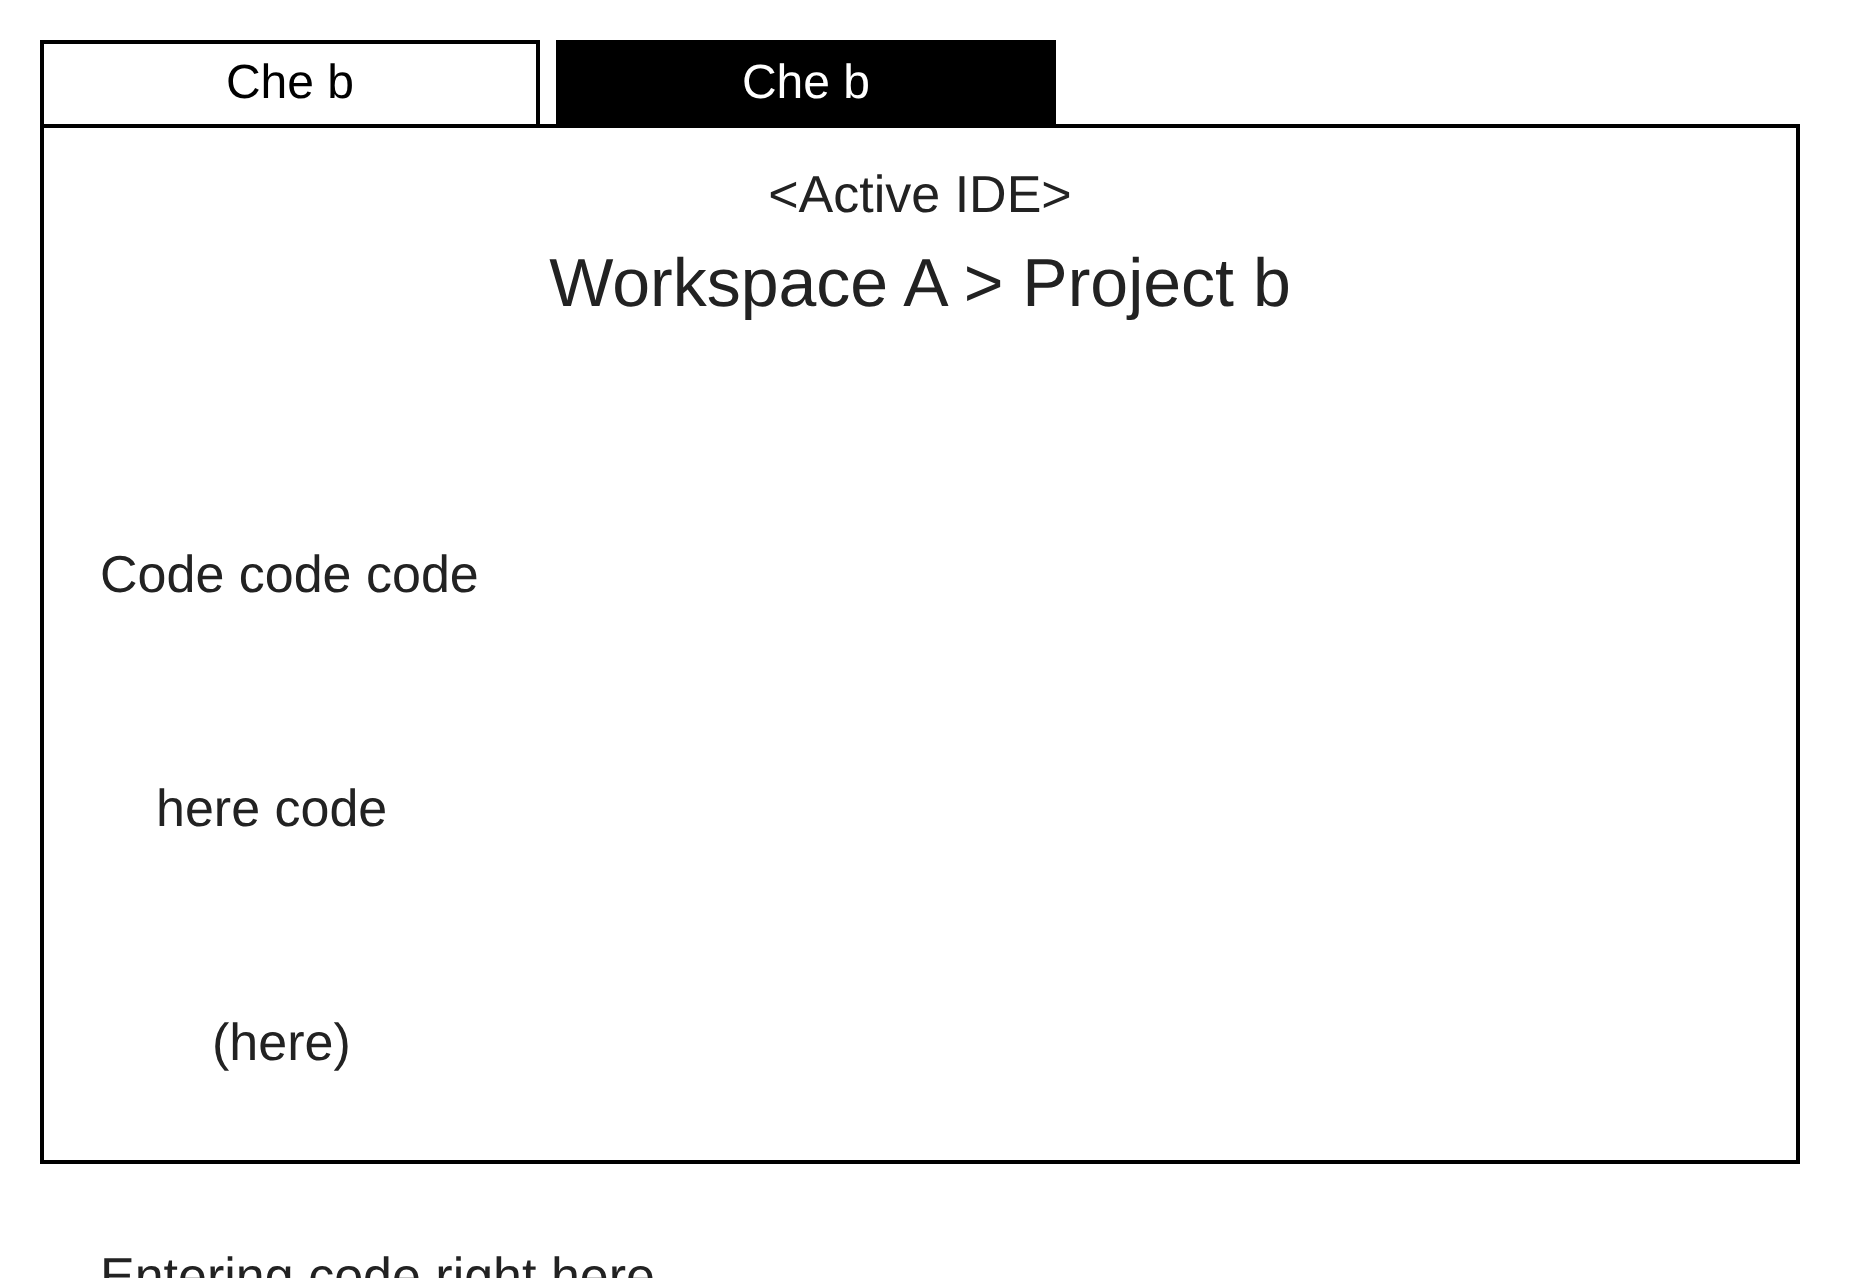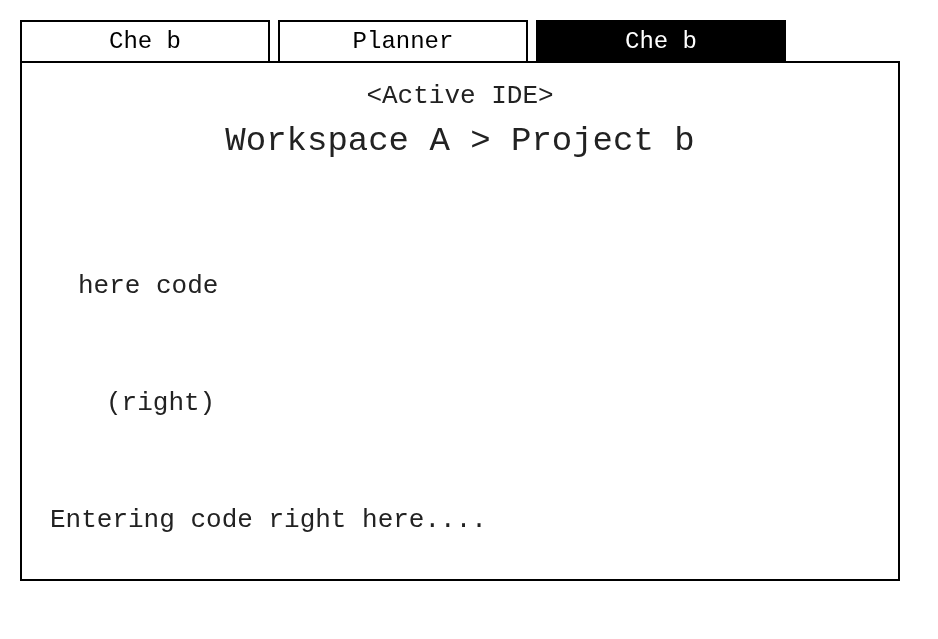--- a/index.html
+++ b/index.html
@@ -1,15 +1,15 @@
 <!DOCTYPE html>
 <html><head>
   <meta charset="utf-8">
   <style>
-    * { box-sizing: border-box; margin: 0; padding: 0; font-family: Liberation Mono, monospace; }
+    * { box-sizing: border-box; margin: 0; padding: 0; }
     body {
       font-family: "Segoe UI", Arial, sans-serif;
       background: #ffffff;
       width: 938px;
       height: 639px;
       padding: 20px;
       font-size: 24px;
       color: #222;
     }
     .window {
@@ -63,30 +63,30 @@
     .indent1 { padding-left: 28px; }
     .indent2 { padding-left: 56px; }
   </style>
 </head>
 <body>
 
 <div class="window">
 
   <div class="tabrow">
     <div class="tab inactive">Che b</div>
-    <div class="tab inactive">Planner</div>
     <div class="tab active">Che b</div>
   </div>
 
   <div class="pane">
     <div class="header-block">
       <div class="ide-title">&lt;Active IDE&gt;</div>
       <div class="breadcrumb">Workspace A &gt; Project b</div>
     </div>
 
     <div class="code-area">
+      <span class="code-line">Code code code</span>
       <span class="code-line indent1">here code</span>
-      <span class="code-line indent2">(right)</span>
+      <span class="code-line indent2">(here)</span>
       <span class="code-line">Entering code right here....</span>
     </div>
   </div>
 
 </div>
 
 </body></html>

